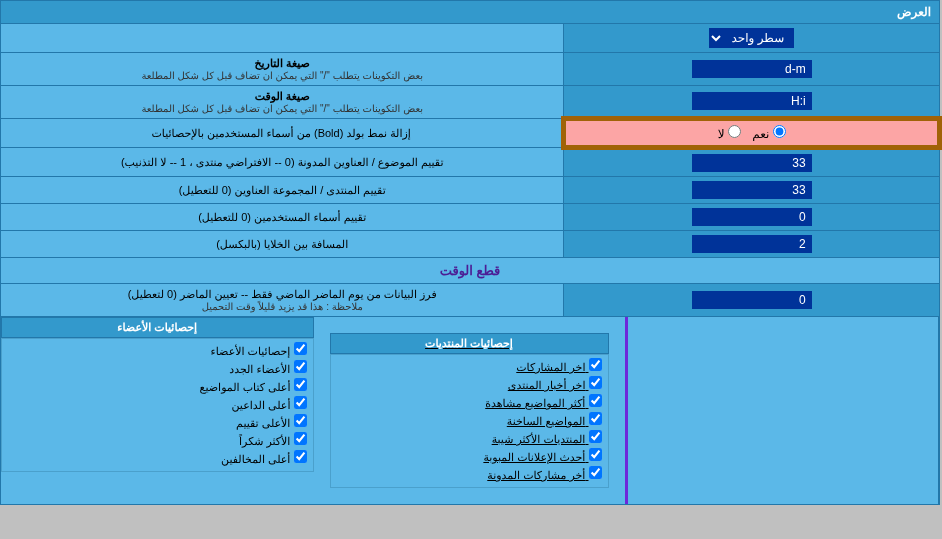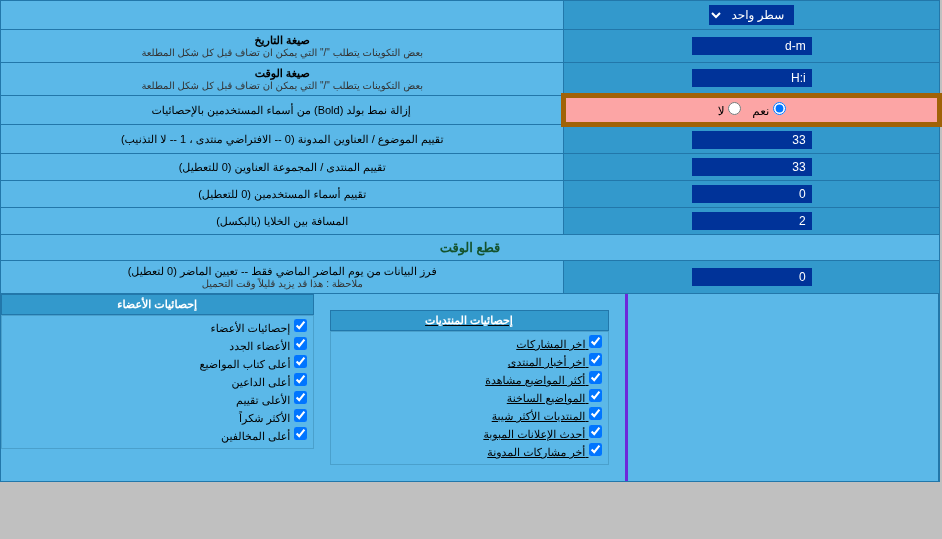--- a/index.html
+++ b/index.html
@@ -45,21 +45,21 @@
       color: #fff;
       border: none;
       padding: 2px 6px;
       width: 100%;
       font-size: 12px;
       text-align: right;
       direction: rtl;
     }
     .section-header {
       background: #5bb8e8;
-      color: #14532d;
+      color: #4c1d95;
       font-weight: bold;
       text-align: center;
       padding: 5px 8px;
       border: 1px solid #2277aa;
       font-size: 13px;
     }
     .small-label {
       font-size: 10px;
       color: #333;
     }
@@ -101,20 +101,25 @@
       padding: 4px 8px;
       border: 1px solid #2277aa;
     }
   </style>
 </head>
 <body>
 
 <table class="main-table full-width">
 
   <tbody>
+      <tr>
+    <td colspan="2" class="row-header">
+      <span>العرض</span>
+    </td>
+  </tr>
 
   <tr>
     <td class="row-input" style="background:#3399cc; padding:4px; border:1px solid #2277aa; text-align:center;">
       <select class="date-select" style="background:#003399;color:#fff;border:none;padding:2px 6px;width:auto;">
         <option>سطر واحد</option>
       </select>
     </td>
     <td class="row-label" style="width:65%;"></td>
   </tr>
 

